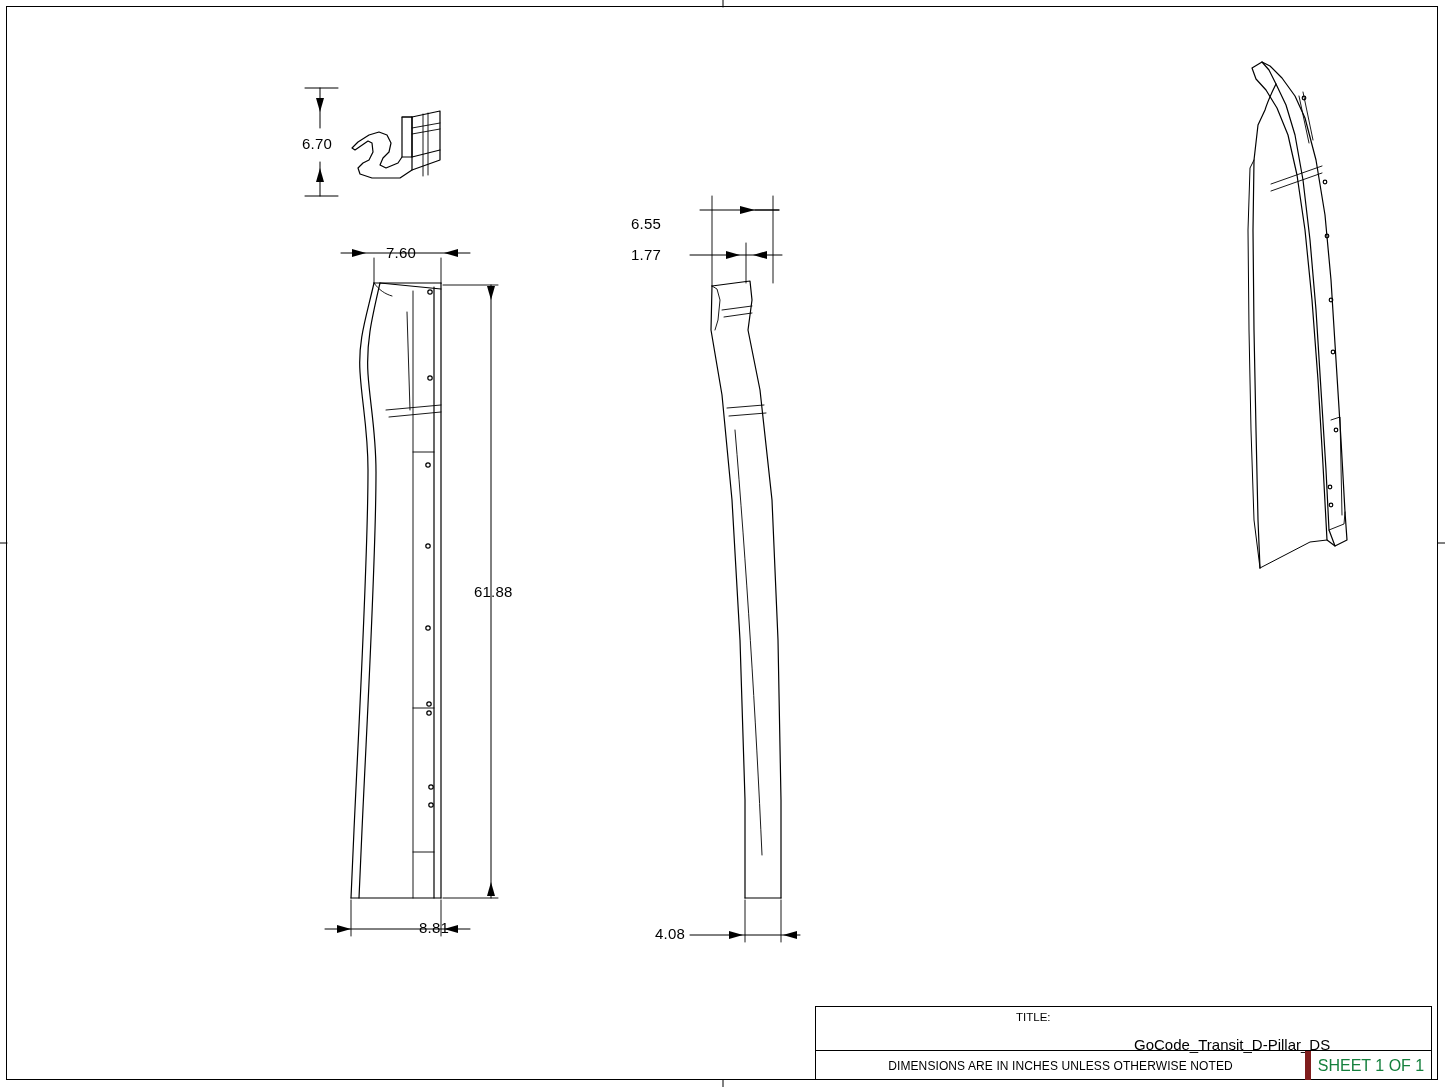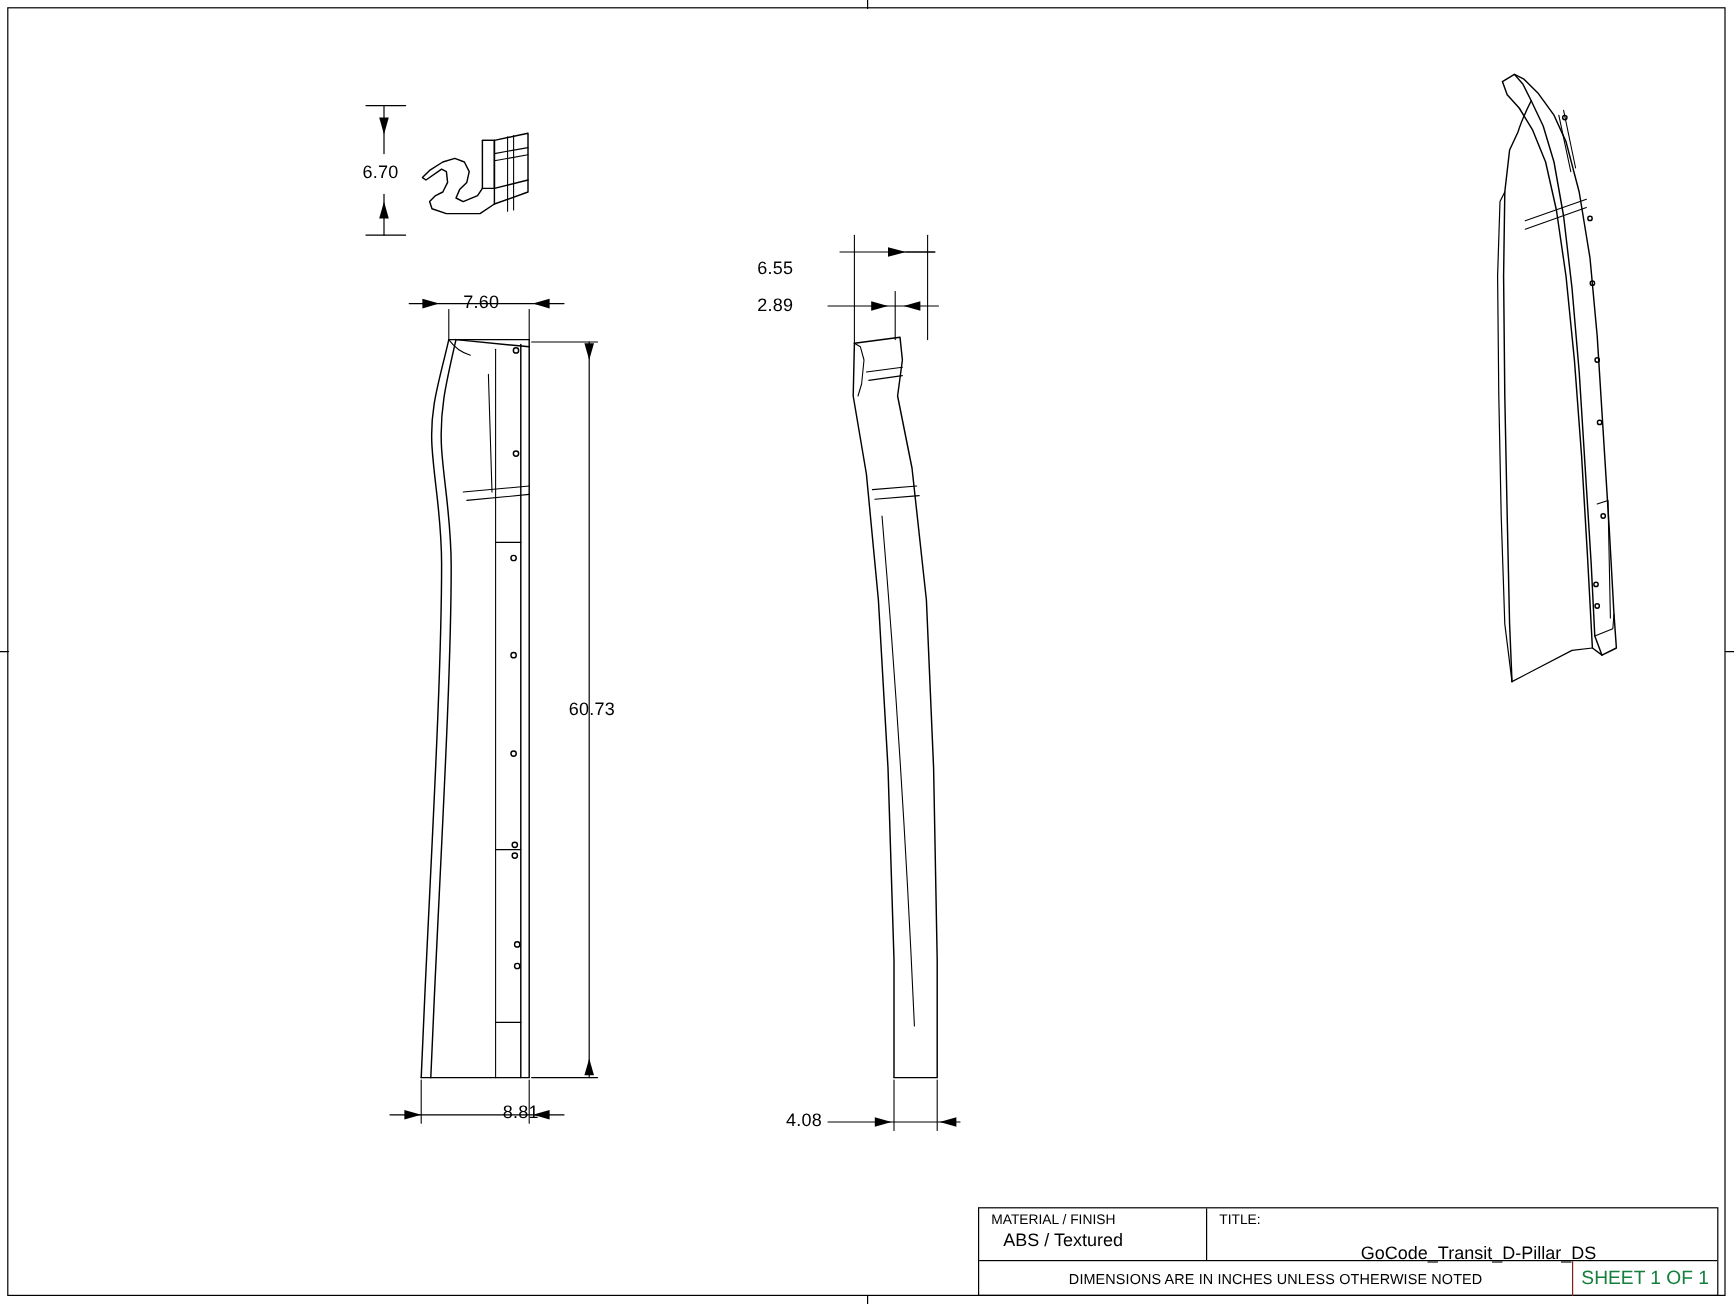--- a/index.html
+++ b/index.html
@@ -97,21 +97,21 @@
     left: 0; top: 44px;
     width: 100%;
     height: 29px;
   }
   .tb-cell-note {
     position: absolute;
     left: 0; top: 0;
     width: 495px;
     height: 29px;
     box-sizing: border-box;
-    border-right: 1px solid #7f1d1d;
+    border-right: 6px solid #7f1d1d;
     display: flex;
     align-items: center;
     justify-content: center;
   }
   .tb-cell-sheet {
     position: absolute;
     left: 495px; top: 0;
     width: 120px;
     height: 29px;
     display: flex;
@@ -274,32 +274,28 @@
       <circle cx="1333" cy="352" r="1.8"></circle>
       <circle cx="1336" cy="430" r="1.8"></circle>
       <circle cx="1330" cy="487" r="1.8"></circle>
       <circle cx="1331" cy="505" r="1.8"></circle>
 
     </g>
   </svg>
 
   <div class="dim-text" style="left:302px; top:135px;">6.70</div>
   <div class="dim-text" style="left:386px; top:244px;">7.60</div>
-  <div class="dim-text" style="left:474px; top:583px;">60.73</div>
+  <div class="dim-text" style="left:474px; top:583px;">61.88</div>
   <div class="dim-text" style="left:385px; top:919px;margin-left:34px;">8.81</div>
   <div class="dim-text" style="left:631px; top:201px;margin-top:14px;">6.55</div>
-  <div class="dim-text" style="left:631px; top:246px;">2.89</div>
+  <div class="dim-text" style="left:631px; top:246px;">1.77</div>
   <div class="dim-text" style="left:655px; top:925px;">4.08</div>
 
   <div class="title-block">
     <div class="tb-row1">
-      <div class="tb-cell-material">
-        <span class="tb-label">MATERIAL / FINISH</span>
-        <span class="tb-value">ABS /  Textured</span>
-      </div>
       <div class="tb-cell-title">
         <span class="tb-label">TITLE:</span>
         <span class="tb-value-title">GoCode_Transit_D-Pillar_DS</span>
       </div>
     </div>
     <div class="tb-row2">
       <div class="tb-cell-note">
         <span class="tb-note-text">DIMENSIONS ARE IN INCHES UNLESS OTHERWISE NOTED</span>
       </div>
       <div class="tb-cell-sheet">

